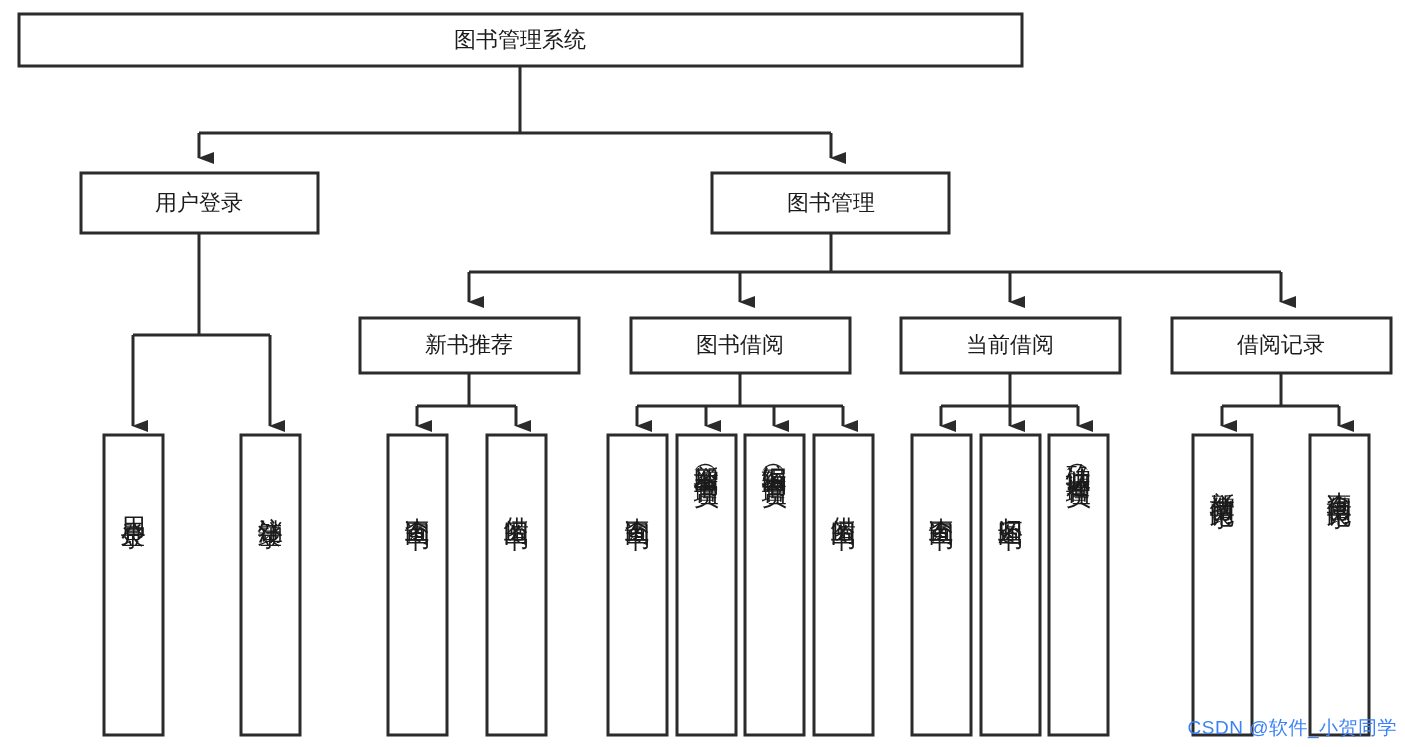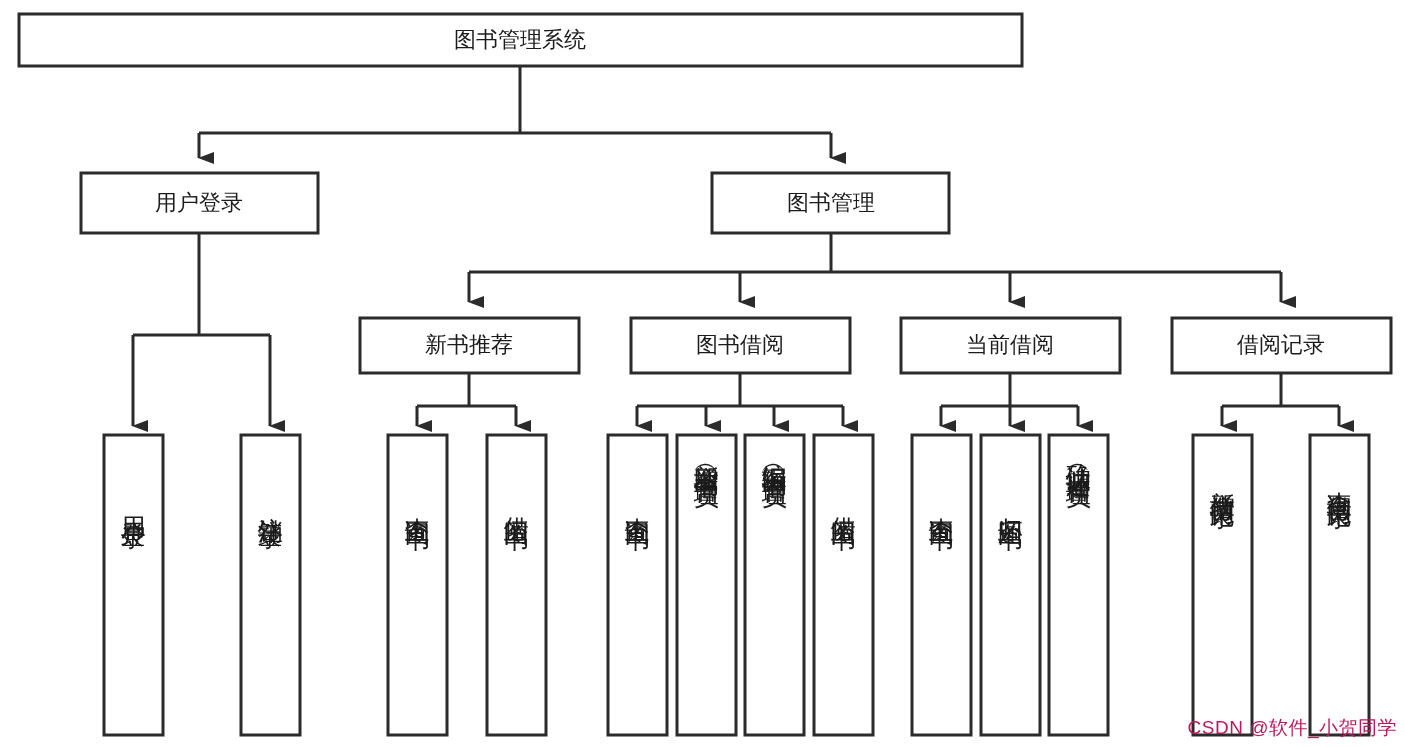--- a/index.html
+++ b/index.html
@@ -65,21 +65,21 @@
     color: #1b1b1b;
     white-space: nowrap;
     text-align: left;
   }
   .watermark {
     position: absolute;
     right: 8px;
     bottom: 6px;
     font-family: "Liberation Sans", "DejaVu Sans", sans-serif;
     font-size: 19px;
-    color: #be185d;
+    color: #3b82f6;
     letter-spacing: 0.5px;
     white-space: nowrap;
   }
 </style>
 </head>
 <body>
 
 <div id="diagram-root">
 
   <svg class="diagram-svg" viewBox="0 0 1405 747" xmlns="http://www.w3.org/2000/svg">

